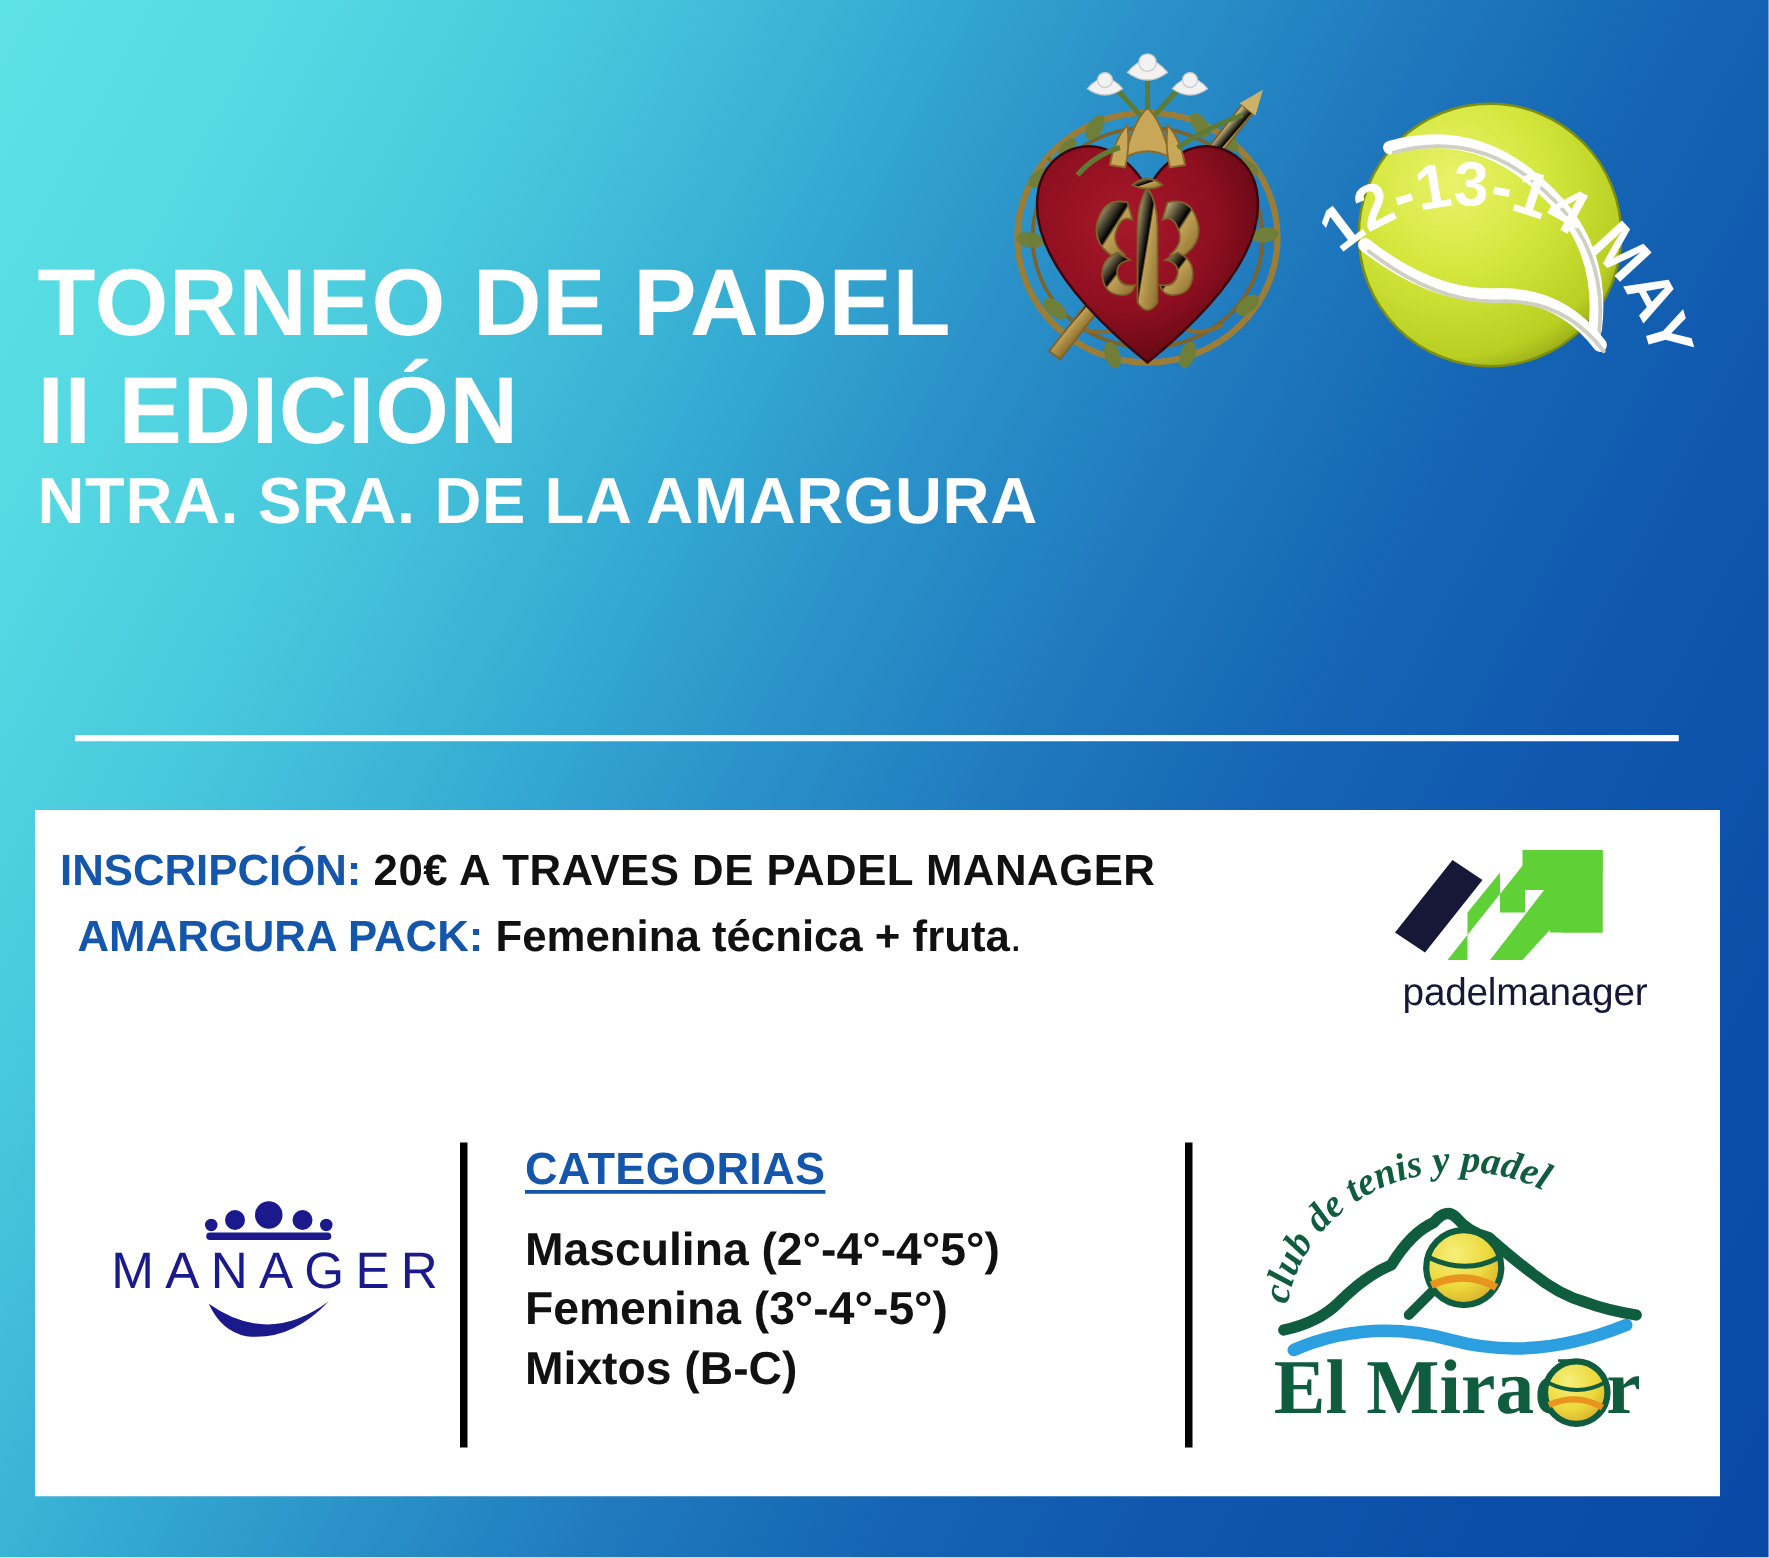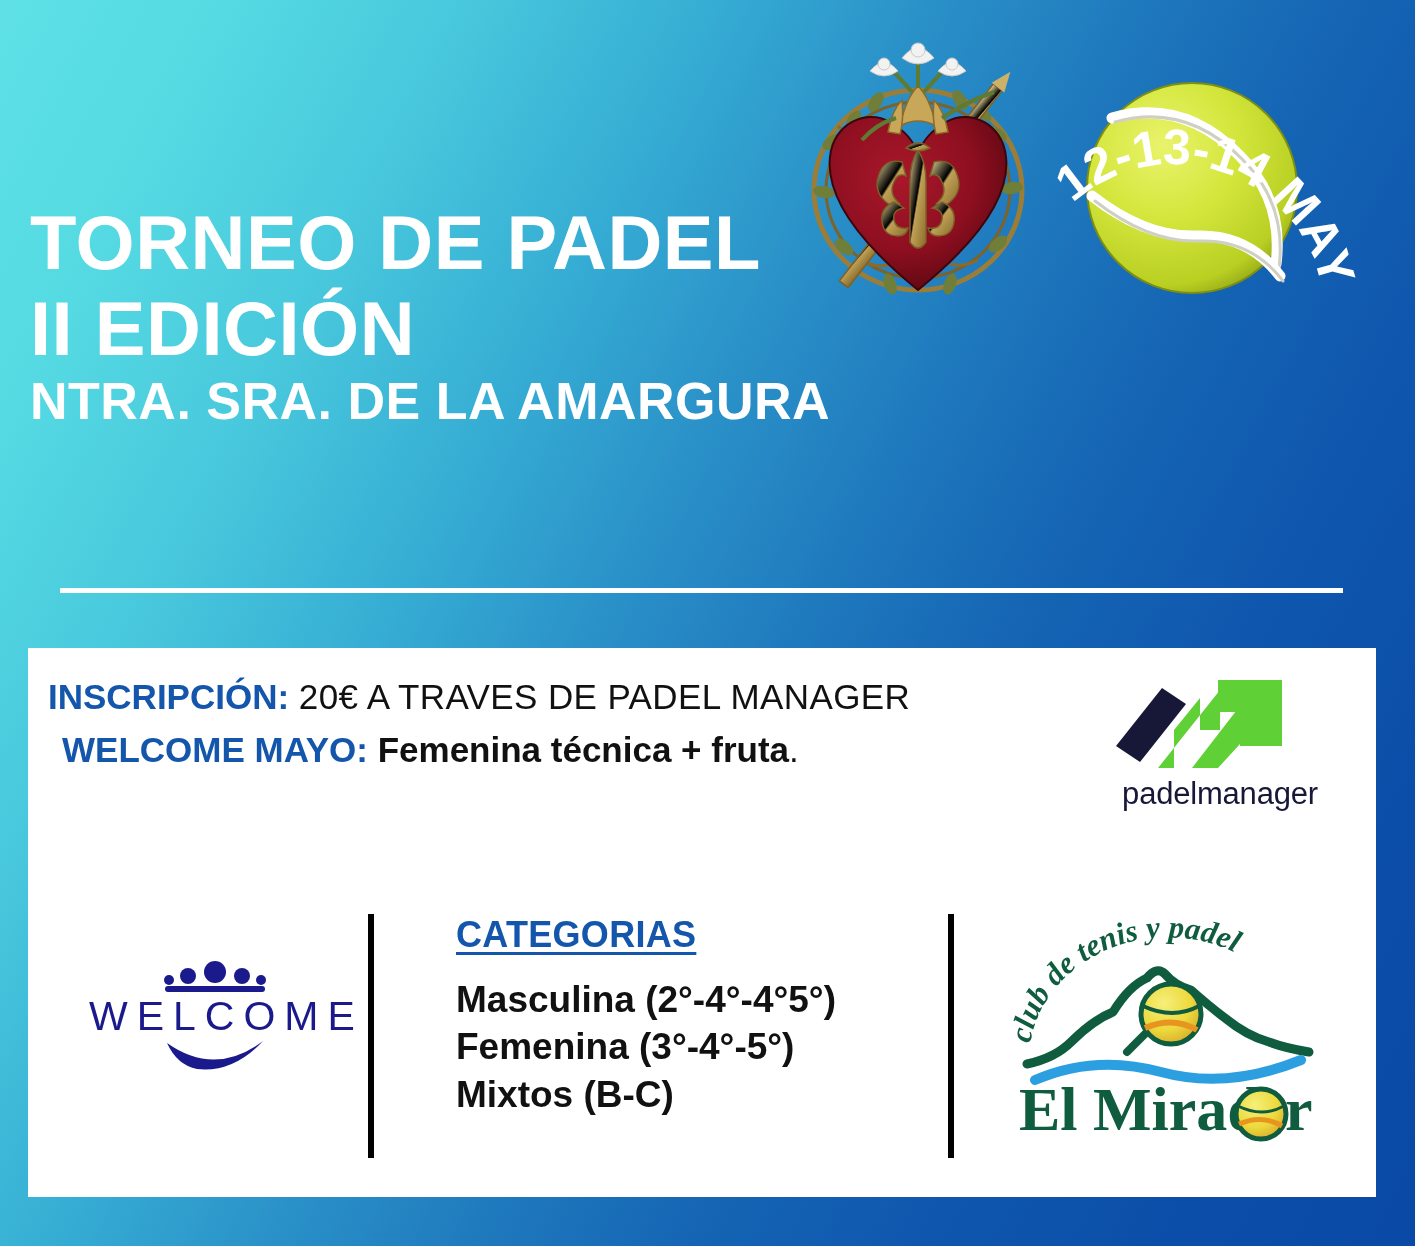--- a/index.html
+++ b/index.html
@@ -77,21 +77,21 @@
     width: 1060px;
   }
   .info-row {
     font-size: 35px;
     font-weight: bold;
     color: #111111;
     white-space: nowrap;
     line-height: 1.52;
   }
   .info-row .lbl { color: #1456ab; }
-  .info-row.r1 .val { font-weight: normal; letter-spacing: 0.4px; }
+  .info-row.r1 .val { font-weight: bold; letter-spacing: 0.4px; }
   .info-row.r2 { padding-left: 14px; }
   .info-row.r2 .val { font-weight: bold; }
   .info-row.r2 .dot { font-weight: normal; }
 
   
   .pm-logo {
     position: absolute;
     right: 36px; top: 20px;
     width: 240px; height: 155px;
   }
@@ -132,21 +132,20 @@
     letter-spacing: 9px;
     padding-left: 9px;
     line-height: 1.1;
   }
   .mb-smile { display: block; margin: 0 auto; }
 
   .categories {
     position: absolute;
     left: 392px; top: 16px;
     width: 500px;
-    margin-left: 36px;
   }
   .cat-title {
     color: #1456ab;
     font-size: 36px;
     font-weight: bold;
     text-decoration: underline;
     text-underline-offset: 5px;
     letter-spacing: 0.3px;
     margin-bottom: 20px;
   }
@@ -290,21 +289,21 @@
   <div class="divider-rule"></div>
 
   <div class="card">
 
     <div class="info-rows">
       <div class="info-row r1">
         <span class="lbl">INSCRIPCIÓN:</span>
         <span class="val">20€ A TRAVES DE PADEL MANAGER</span>
       </div>
       <div class="info-row r2">
-        <span class="lbl">WELCOME MAYO:</span>
+        <span class="lbl">AMARGURA PACK:</span>
         <span class="val">Femenina técnica + fruta</span><span class="dot">.</span>
       </div>
     </div>
 
     <div class="pm-logo">
       <svg class="pm-mark" viewBox="0 0 240 106">
 
         <path d="M16 78 L62 20 L86 36 L40 94 Z" fill="#171738"></path>
 
         <path d="M58 100 L128 12 L182 12 L182 78 L140 78 L140 44 L120 44 L120 62 L100 62 L100 30 L74 62 L74 100 Z" fill="#5fd035"></path>
@@ -321,21 +320,21 @@
 
       <div class="marbella">
         <svg class="mb-crown" width="120" height="34" viewBox="0 0 120 34">
           <circle cx="60" cy="12" r="11" fill="#1a1a8c"></circle>
           <circle cx="33" cy="16" r="8" fill="#1a1a8c"></circle>
           <circle cx="87" cy="16" r="8" fill="#1a1a8c"></circle>
           <circle cx="14" cy="20" r="5" fill="#1a1a8c"></circle>
           <circle cx="106" cy="20" r="5" fill="#1a1a8c"></circle>
           <rect x="10" y="26" width="100" height="6" rx="3" fill="#1a1a8c"></rect>
         </svg>
-        <div class="mb-word">WELCOME</div>
+        <div class="mb-word">MANAGER</div>
         <svg class="mb-smile" width="120" height="34" viewBox="0 0 120 34">
           <path d="M12 4 q48 34 96 -2 q-30 32 -66 28 q-20 -4 -30 -26 z" fill="#1a1a8c"></path>
         </svg>
       </div>
 
       <div class="categories">
         <div class="cat-title">CATEGORIAS</div>
         <div class="cat-item">Masculina (2°-4°-4°5°)</div>
         <div class="cat-item">Femenina (3°-4°-5°)</div>
         <div class="cat-item">Mixtos (B-C)</div>

